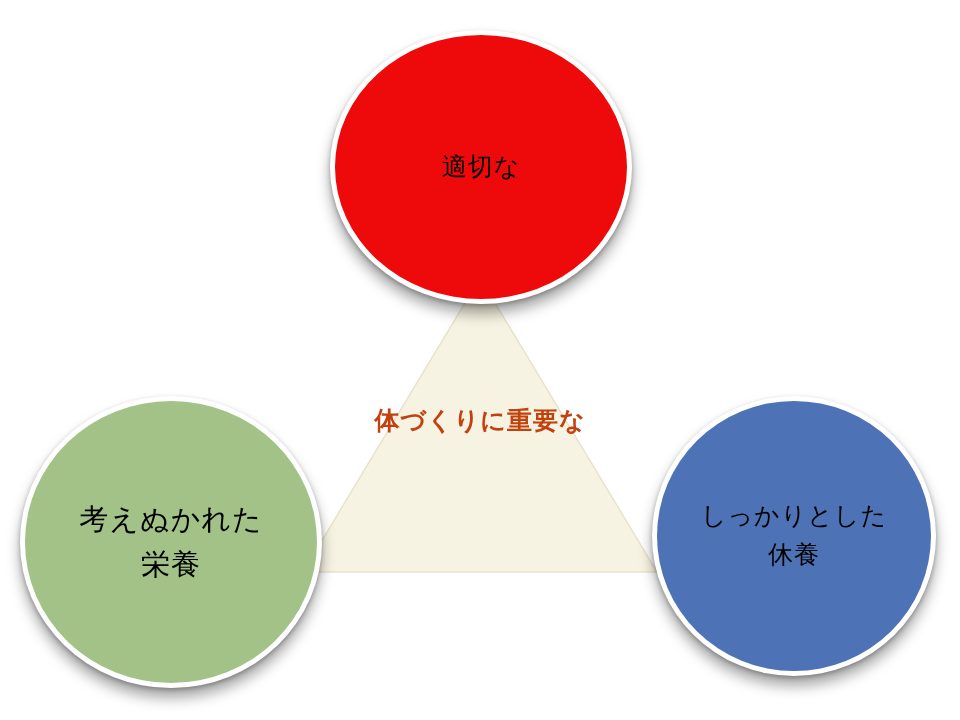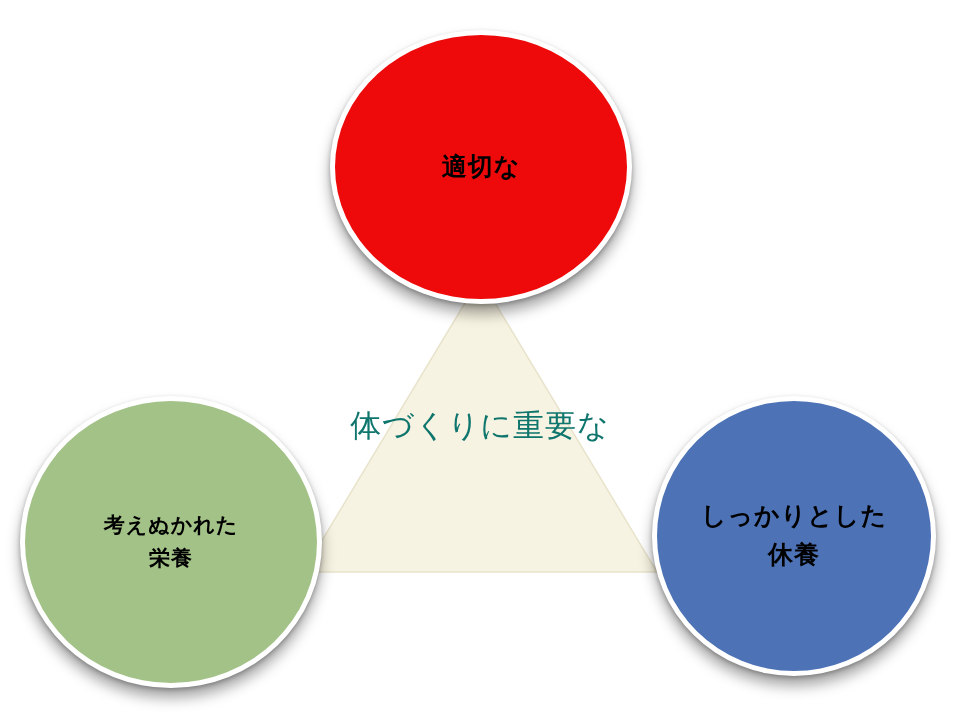--- a/index.html
+++ b/index.html
@@ -31,21 +31,21 @@
     border-radius: 50%;
     border: 5px solid #ffffff;
     box-shadow: 0 10px 14px rgba(0,0,0,0.35), 0 2px 4px rgba(0,0,0,0.25);
     display: flex;
     align-items: center;
     justify-content: center;
     box-sizing: border-box;
   }
   .node-circle .label {
     text-align: center;
-    font-weight: bold;
+    font-weight: normal;
     color: #000000;
     font-size: 25px;
     line-height: 1.55;
     letter-spacing: 1px;
   }
 
   .node-training {
     left: 330px;
     top: 30px;
     width: 302px;
@@ -58,33 +58,33 @@
     height: 292px;
   }
   .node-rest {
     left: 652px;
     top: 396px;
     width: 284px;
     height: 280px;
     align-items: center;
   }
   .node-nutrition .label {
-    font-size: 21px;
+    font-size: 29px;
   }
 
   
   .center-caption {
     position: absolute;
     left: 330px;
     top: 402px;
     width: 300px;
     text-align: center;
-    font-weight: normal;
-    color: #0f766e;
-    font-size: 31px;
+    font-weight: bold;
+    color: #c2410c;
+    font-size: 25px;
     line-height: 1.5;
     letter-spacing: 1px;
   }
 </style>
 </head>
 <body>
 
 <div class="canvas">
 
   <svg class="triangle-svg" viewBox="0 0 960 720" xmlns="http://www.w3.org/2000/svg">

